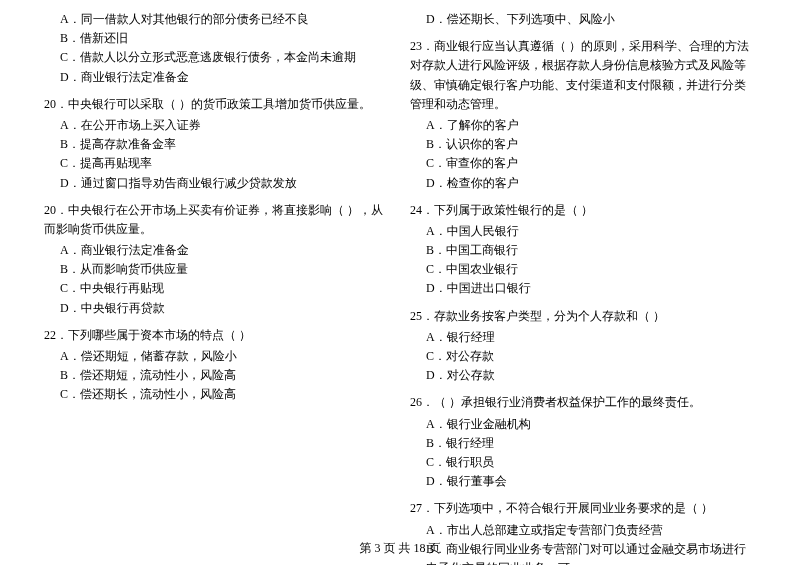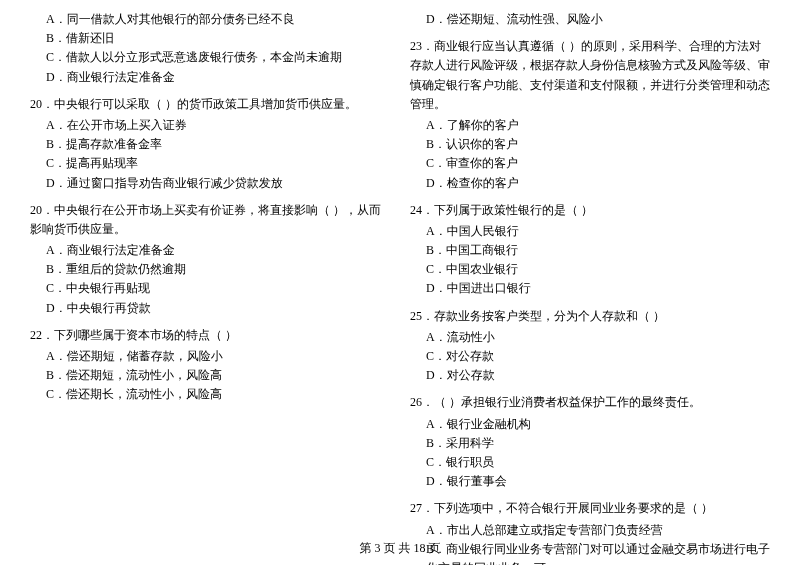--- a/index.html
+++ b/index.html
@@ -12,21 +12,21 @@
       height: 565px;
       background: #fff;
       font-family: "SimSun", "宋体", serif;
       font-size: 12px;
       color: #000;
       overflow: hidden;
     }
     .page-container {
       width: 800px;
       height: 565px;
-      padding: 10px 30px;
+      padding: 10px 44px;
       position: relative;
     }
     .content-area {
       display: flex;
       gap: 20px;
     }
     .column {
       flex: 1;
     }
     .question-block {
@@ -69,68 +69,68 @@
         <div class="question-text">20．中央银行可以采取（    ）的货币政策工具增加货币供应量。</div>
         <div class="option">A．在公开市场上买入证券</div>
         <div class="option">B．提高存款准备金率</div>
         <div class="option">C．提高再贴现率</div>
         <div class="option">D．通过窗口指导劝告商业银行减少贷款发放</div>
       </div>
 
       <div class="question-block">
         <div class="question-text">20．中央银行在公开市场上买卖有价证券，将直接影响（    ），从而影响货币供应量。</div>
         <div class="option">A．商业银行法定准备金</div>
-        <div class="option">B．重组后的贷款仍然逾期</div>
+        <div class="option">B．从而影响货币供应量</div>
         <div class="option">C．中央银行再贴现</div>
         <div class="option">D．中央银行再贷款</div>
       </div>
 
 
       <div class="question-block">
         <div class="question-text">22．下列哪些属于资本市场的特点（    ）</div>
         <div class="option">A．偿还期短，储蓄存款，风险小</div>
         <div class="option">B．偿还期短，流动性小，风险高</div>
         <div class="option">C．偿还期长，流动性小，风险高</div>
       </div>
 
     </div>
 
     <div class="column">
 
       <div class="question-block">
-        <div class="option">D．偿还期短、流动性强、风险小</div>
+        <div class="option">D．偿还期长、下列选项中、风险小</div>
       </div>
 
       <div class="question-block">
         <div class="question-text">23．商业银行应当认真遵循（    ）的原则，采用科学、合理的方法对存款人进行风险评级，根据存款人身份信息核验方式及风险等级、审慎确定银行客户功能、支付渠道和支付限额，并进行分类管理和动态管理。</div>
         <div class="option">A．了解你的客户</div>
         <div class="option">B．认识你的客户</div>
         <div class="option">C．审查你的客户</div>
         <div class="option">D．检查你的客户</div>
       </div>
 
       <div class="question-block">
         <div class="question-text">24．下列属于政策性银行的是（    ）</div>
         <div class="option">A．中国人民银行</div>
         <div class="option">B．中国工商银行</div>
         <div class="option">C．中国农业银行</div>
         <div class="option">D．中国进出口银行</div>
       </div>
 
       <div class="question-block">
         <div class="question-text">25．存款业务按客户类型，分为个人存款和（    ）</div>
-        <div class="option">A．流动性小</div>
+        <div class="option">A．银行经理</div>
         <div class="option">C．对公存款</div>
         <div class="option">D．对公存款</div>
       </div>
 
       <div class="question-block">
         <div class="question-text">26．（    ）承担银行业消费者权益保护工作的最终责任。</div>
         <div class="option">A．银行业金融机构</div>
-        <div class="option">B．采用科学</div>
+        <div class="option">B．银行经理</div>
         <div class="option">C．银行职员</div>
         <div class="option">D．银行董事会</div>
       </div>
 
       <div class="question-block">
         <div class="question-text">27．下列选项中，不符合银行开展同业业务要求的是（    ）</div>
         <div class="option">A．市出人总部建立或指定专营部门负责经营</div>
         <div class="option">B．商业银行同业业务专营部门对可以通过金融交易市场进行电子化交易的同业业务，可</div>
       </div>
 

